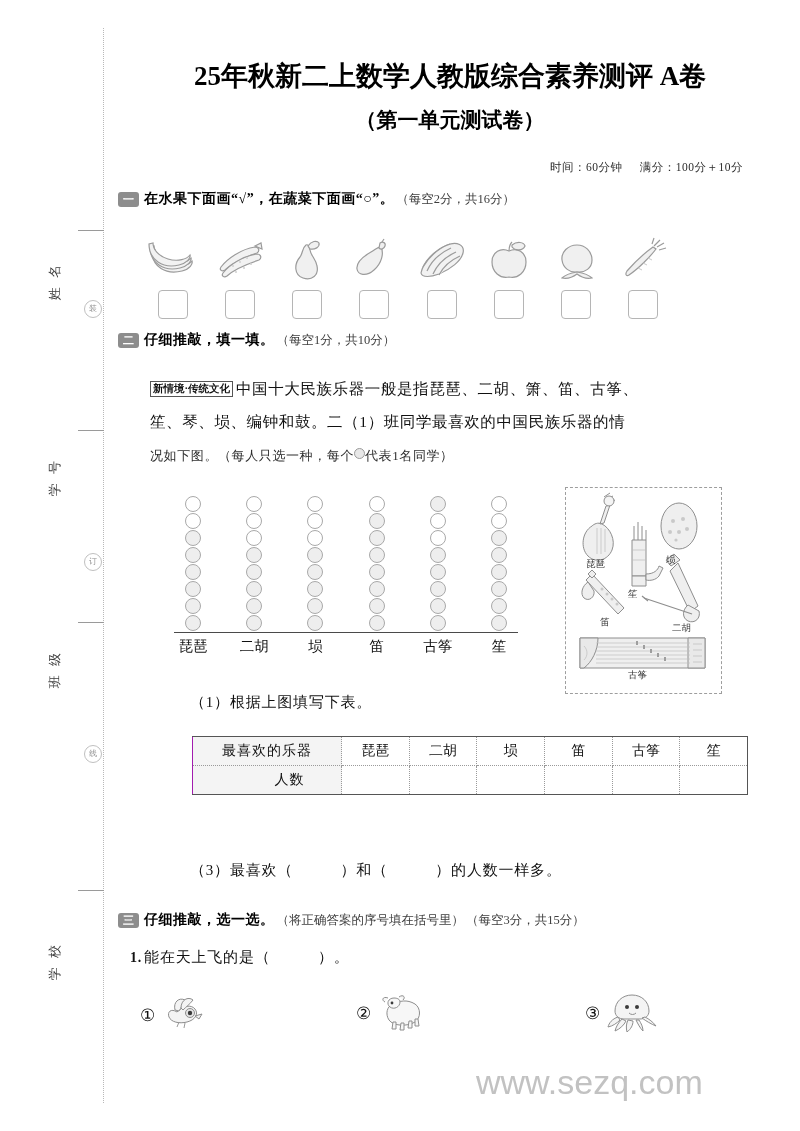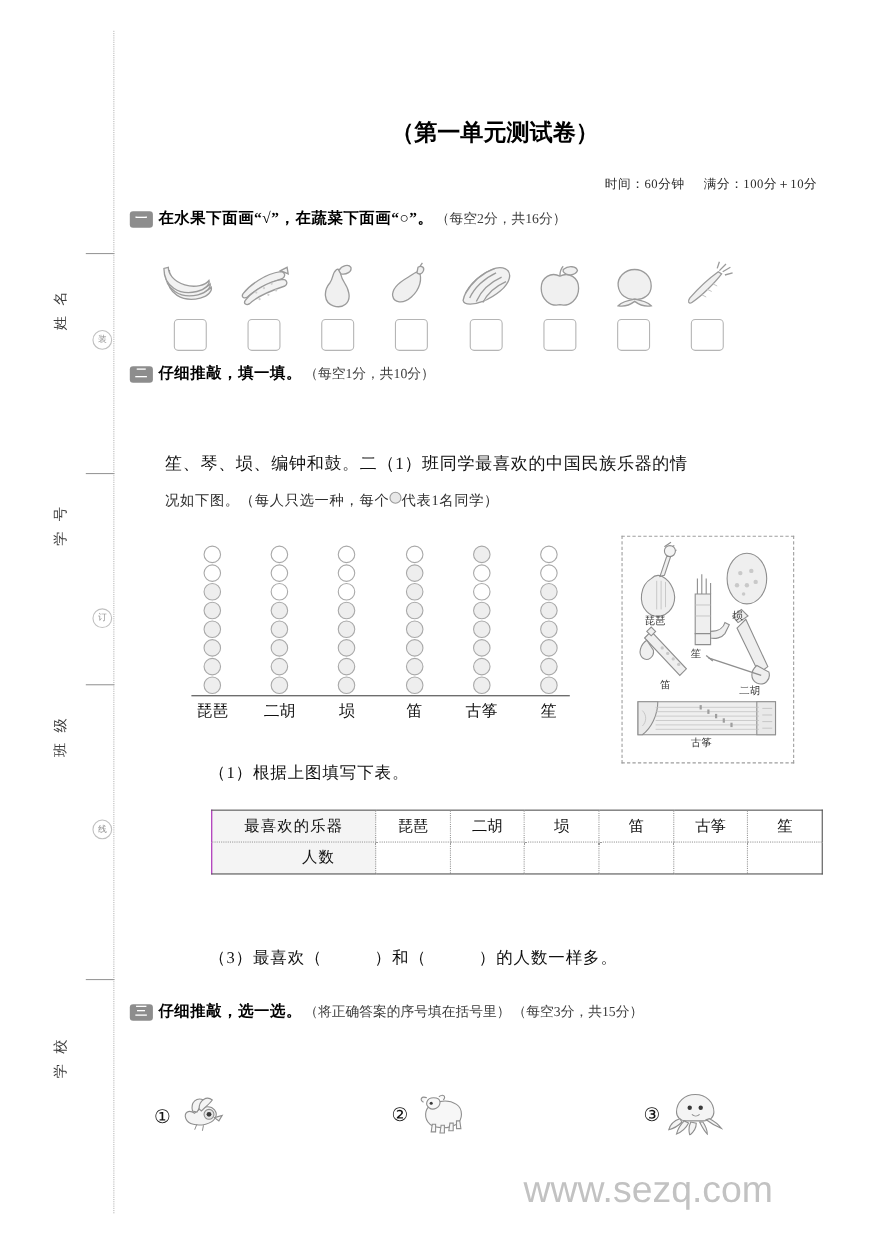--- a/index.html
+++ b/index.html
@@ -375,20 +375,21 @@
     <div class="vlabel" style="top:272px;">姓 名</div>
     <div class="vlabel" style="top:468px;">学 号</div>
     <div class="vlabel" style="top:660px;">班 级</div>
     <div class="vlabel" style="top:952px;">学 校</div>
 
     <div class="vnum" style="top:300px;">装</div>
     <div class="vnum" style="top:553px;">订</div>
     <div class="vnum" style="top:745px;">线</div>
   </div>
 
+  <div class="title-main">25年秋新二上数学人教版综合素养测评 A卷</div>
   <div class="title-sub">（第一单元测试卷）</div>
   <div class="meta-line">
     <span>时间：60分钟</span>
     <span>满分：100分＋10分</span>
   </div>
 
   <div class="sec" style="top:190px;">
     <span class="sec-badge">一</span>
     <span class="sec-title">在水果下面画“√”，在蔬菜下面画“○”。</span>
     <span class="sec-score">（每空2分，共16分）</span>
@@ -497,20 +498,23 @@
     <div class="ansbox"></div>
     <div class="ansbox"></div>
   </div>
 
   <div class="sec" style="top:331px;">
     <span class="sec-badge">二</span>
     <span class="sec-title">仔细推敲，填一填。</span>
     <span class="sec-score">（每空1分，共10分）</span>
   </div>
 
+  <div class="para" style="top:372px;">
+    <span class="tag-badge">新情境·传统文化</span><span>中国十大民族乐器一般是指琵琶、二胡、箫、笛、古筝、</span>
+  </div>
   <div class="para" style="top:405px;">笙、琴、埙、编钟和鼓。二（1）班同学最喜欢的中国民族乐器的情</div>
   <div class="para" style="top:438px;">
     <span class="small-note">况如下图。（每人只选一种，每个</span><span class="inline-circle"></span><span class="small-note">代表1名同学）</span>
   </div>
 
   <div class="picto">
     <div class="picto-cols">
 
       <div class="picto-col">
         <div class="dot light"></div>
@@ -702,20 +706,23 @@
 
   <div class="subq" style="top:861px;">（3）最喜欢（　　　）和（　　　）的人数一样多。</div>
 
   <div class="sec" style="top:911px;">
     <span class="sec-badge">三</span>
     <span class="sec-title">仔细推敲，选一选。</span>
     <span class="sec-score">（将正确答案的序号填在括号里）</span>
     <span class="sec-score">（每空3分，共15分）</span>
   </div>
 
+  <div class="q-line" style="top:948px;">
+    <span class="q-num">1.</span><span>能在天上飞的是（　　　）。</span>
+  </div>
 
   <div class="opt-row">
 
     <div class="opt" style="left:0px; top:6px;">
       <span class="opt-mark">①</span>
       <span>
         <svg width="46" height="38" viewBox="0 0 46 38">
           <g fill="#f4f4f4" stroke="#8e8e8e" stroke-width="1">
             <path d="M16 18 C10 14 6 18 8 23 C10 28 18 30 26 28 C34 26 38 20 34 15 C30 10 22 12 16 18 Z"></path>
             <path d="M14 16 C12 8 18 3 24 6 C22 10 20 14 18 17 Z"></path>

